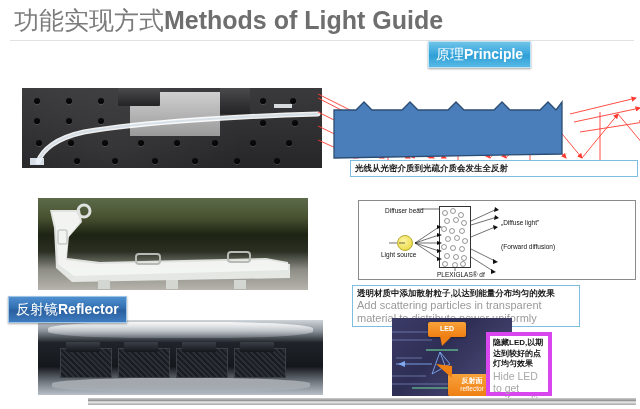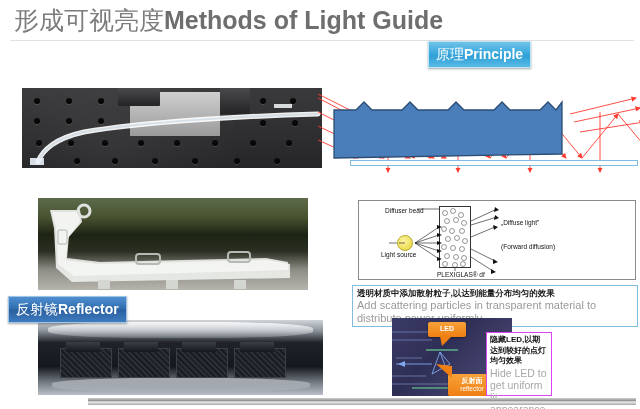--- a/index.html
+++ b/index.html
@@ -87,37 +87,37 @@
 
   .led-scene { position:absolute; overflow:hidden;
     background: linear-gradient(135deg, #3b3b68 0%, #2e2e55 40%, #43436f 75%, #5a5a84 100%); }
   .callout {
     position:absolute; background: linear-gradient(to bottom,#f7a23a,#ef7f12);
     color:#fff; text-align:center; border-radius:2px; box-shadow:0 1px 2px rgba(0,0,0,.35);
   }
   .callout .c1 { display:block; font-size:7px; line-height:9px; font-weight:bold; }
   .callout .c2 { display:block; font-size:6.5px; line-height:8px; }
 
-  .note-led { position:absolute; border:1px solid #d946ef; background:#fff; padding:2px 3px; }
+  .note-led { position:absolute; border:4px solid #d946ef; background:#fff; padding:2px 3px; }
   .note-led .cn { display:block; font-size:8px; color:#111; font-weight:bold; line-height:10.5px; }
   .note-led .en { display:block; font-size:10.5px; color:#a8a8a8; line-height:12px; }
 
   .bottom-bar { position:absolute; left:88px; top:398px; width:548px; height:7px;
     background: linear-gradient(to bottom,#cfcfcf,#8f8f8f 40%,#efefef 55%,#a5a5a5 100%); }
 
   svg { position:absolute; overflow:visible; }
 </style>
 </head>
 <body>
 
 <div class="slide">
 
   <div class="title-bar">
     <div class="title-text">
-      <span class="title-cn">形成可视亮度</span><span class="title-en">Methods of Light Guide</span>
+      <span class="title-cn">功能实现方式</span><span class="title-en">Methods of Light Guide</span>
     </div>
     <div class="title-rule"></div>
   </div>
 
   <div class="photo photo-lightguide" style="left:22px; top:88px; width:300px; height:80px;">
     <div class="ot-panel" style="left:108px; top:4px; width:90px; height:44px;"></div>
     <div class="ot-block" style="left:96px; top:0px; width:42px; height:18px;"></div>
     <div class="ot-block" style="left:198px; top:0px; width:30px; height:26px;"></div>
     <div class="ot-holes">
       <div class="ot-hole" style="left:12px;top:10px"></div>
@@ -226,20 +226,21 @@
         <path d="M282,20 L282,80"></path>
     </g>
   </svg>
 
   <svg width="330" height="72" style="left:318px; top:96px;">
     <path d="M16,14 L38,14 L46,6 L54,14 L84,14 L92,6 L100,14 L130,14 L138,6 L146,14 L176,14 L184,6 L192,14 L222,14 L230,6 L238,14 L244,6 L244,58 L16,62 Z" fill="#4a7ebb" stroke="#2c4d73" stroke-width="1.3"></path>
   </svg>
 
 
   <div class="note" style="left:350px; top:160px; width:288px;">
+    <span class="cn">光线从光密介质到光疏介质会发生全反射</span>
   </div>
 
   <div class="diffuser-card" style="left:358px; top:200px; width:278px; height:80px;">
     <div class="dc-label" style="left:26px; top:6px;">Diffuser bead</div>
     <div class="dc-label" style="left:22px; top:50px;">Light source</div>
     <div class="dc-label" style="left:78px; top:70px;">PLEXIGLAS® df</div>
     <div class="dc-label" style="left:142px; top:18px;">„Diffuse light"</div>
     <div class="dc-label" style="left:142px; top:42px;">(Forward diffusion)</div>
     <div class="dc-slab" style="left:80px; top:5px; width:32px; height:62px;"></div>
     <div class="dc-sun" style="left:38px; top:34px;"></div>
@@ -291,21 +292,21 @@
         <circle cx="88" cy="55" r="2.5"></circle>
           <circle cx="97" cy="56" r="2.5"></circle>
           <circle cx="105" cy="57" r="2.5"></circle>
         <circle cx="86" cy="63" r="2.5"></circle>
           <circle cx="96" cy="64" r="2.5"></circle>
           <circle cx="104" cy="63" r="2.5"></circle>
       </g>
     </svg>
   </div>
 
-  <div class="note" style="left:352px; top:285px; width:286px;">
+  <div class="note" style="left:352px; top:285px; width:228px;">
     <span class="cn">透明材质中添加散射粒子,以达到能量分布均匀的效果</span>
     <span class="en">Add scattering particles in transparent material to distribute power uniformly</span>
   </div>
 
   <div class="led-scene" style="left:392px; top:318px; width:120px; height:78px;">
     <svg width="120" height="78">
       <g stroke="#8fa4d8" stroke-width="0.7" fill="none" opacity="0.8">
         <path d="M0,14 L46,14"></path>
           <path d="M0,22 L40,22"></path>
           <path d="M0,58 L34,58"></path>

